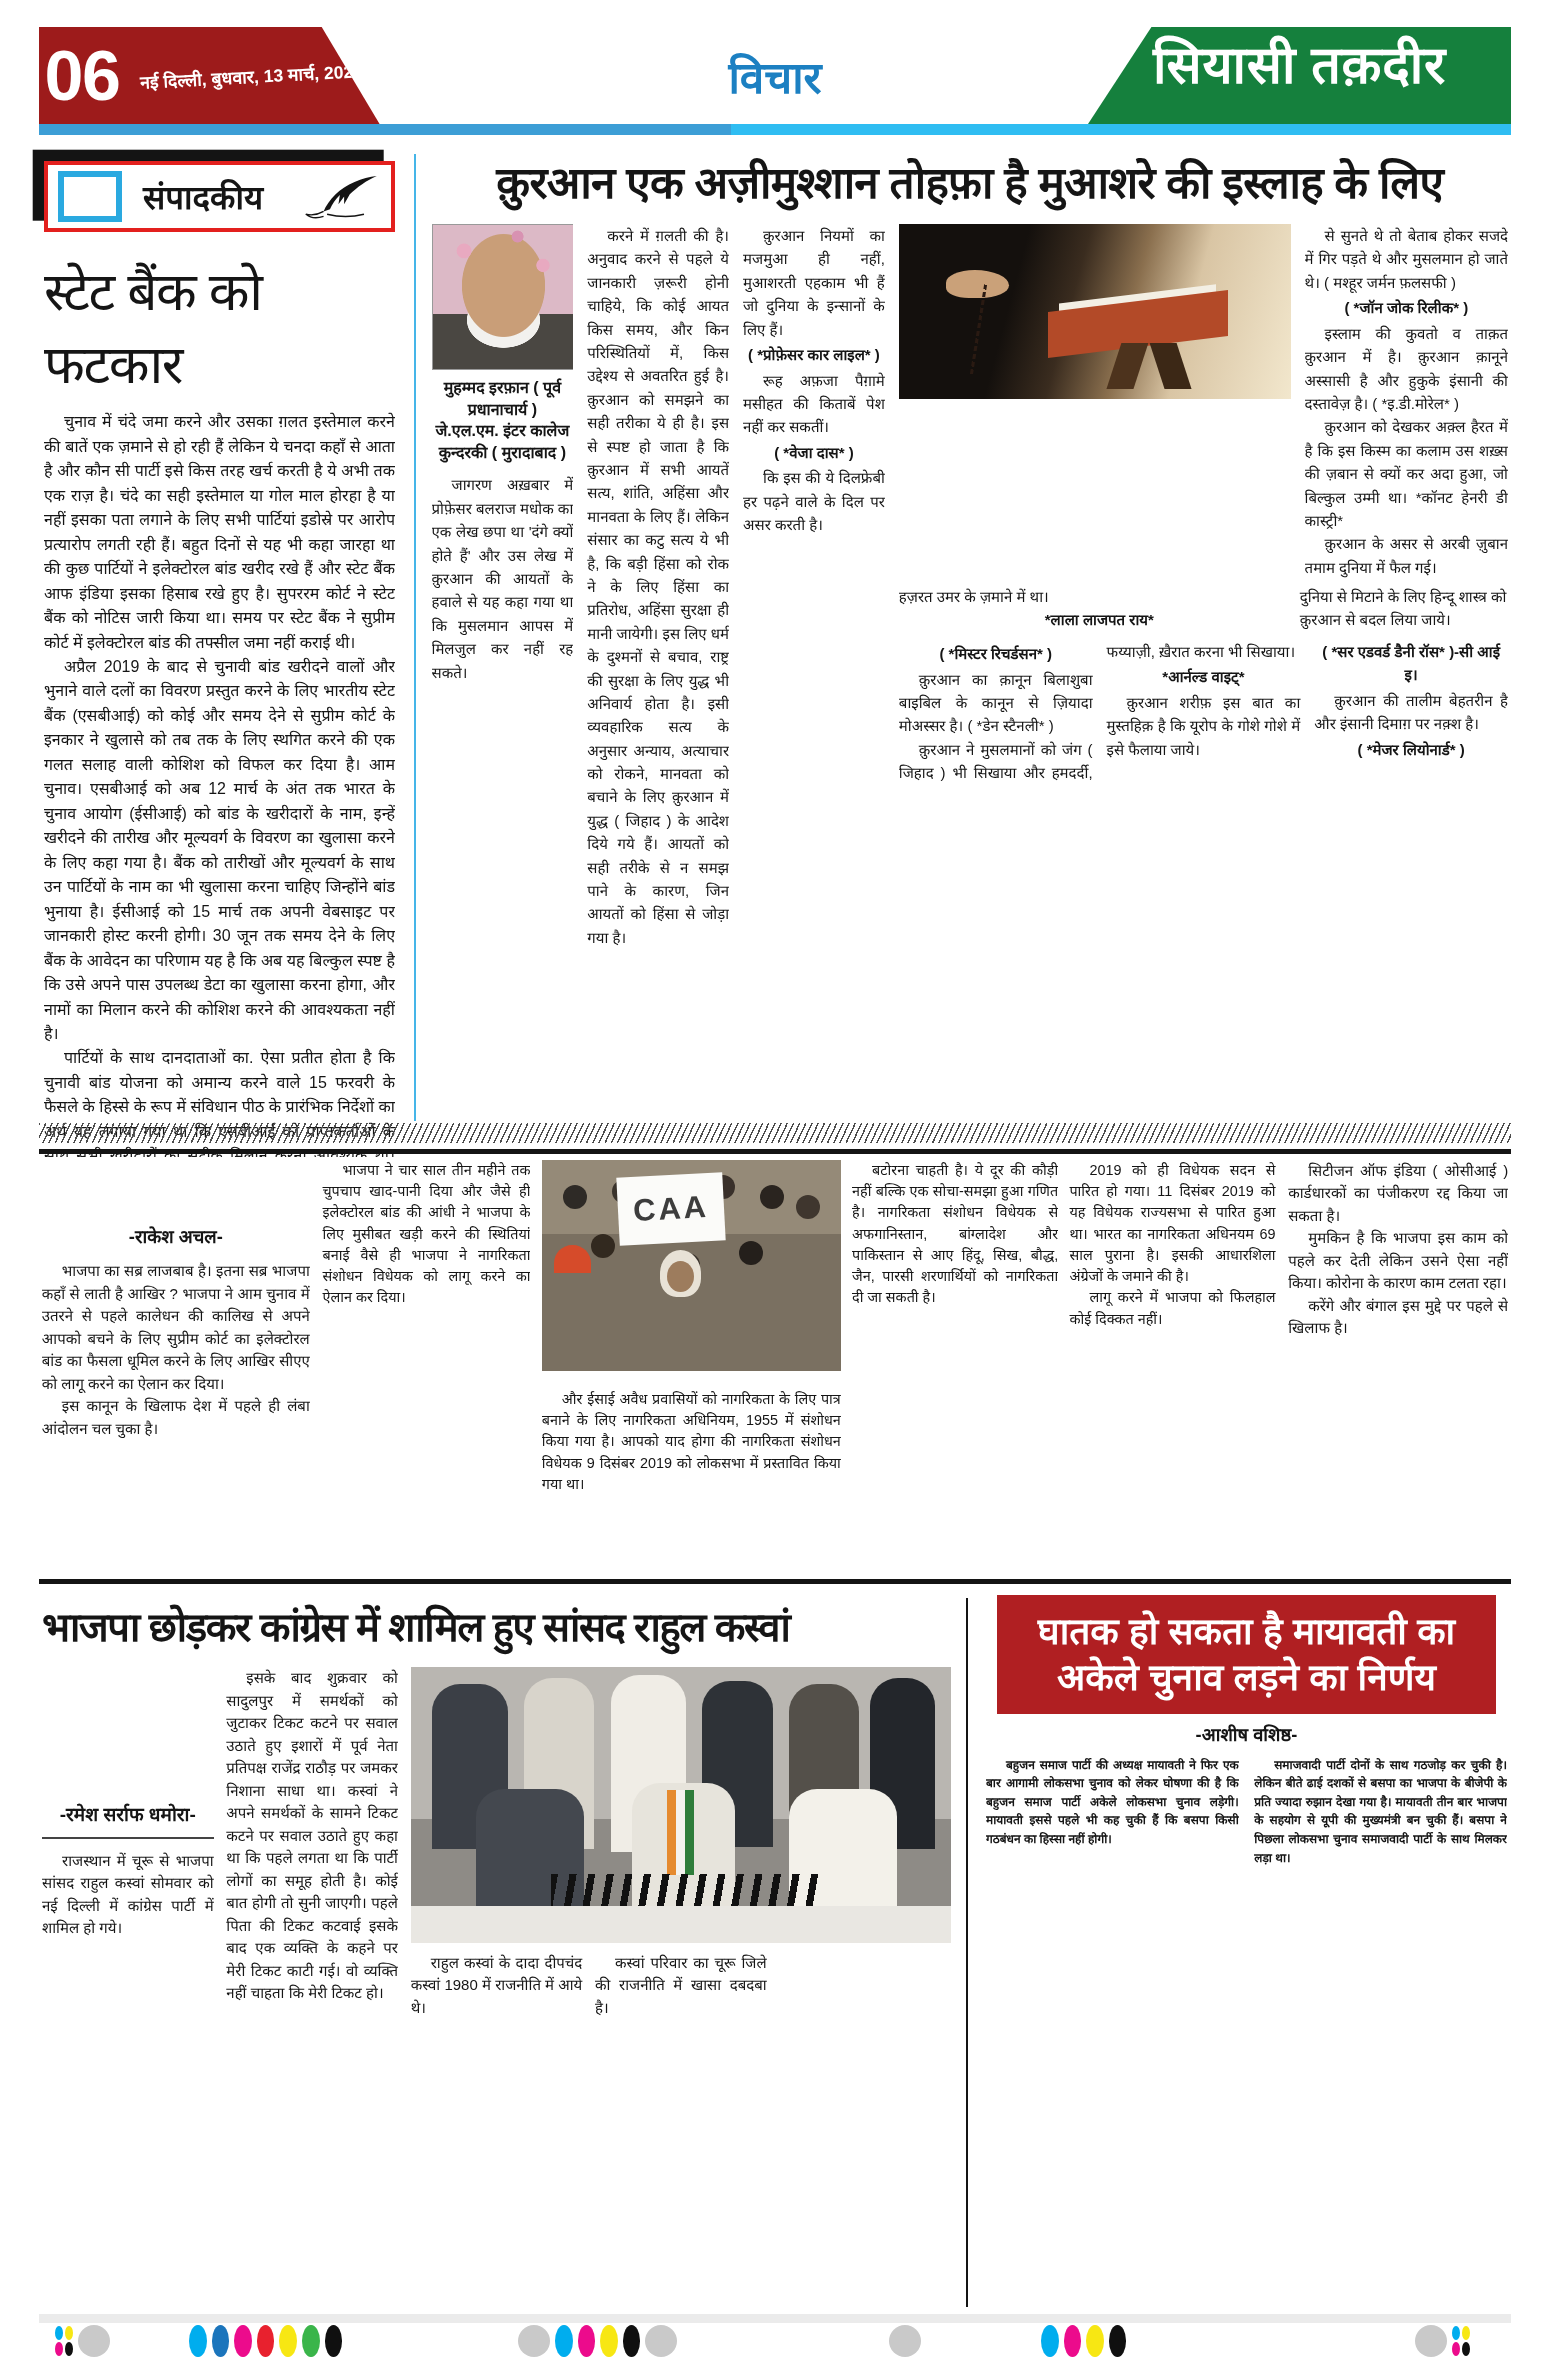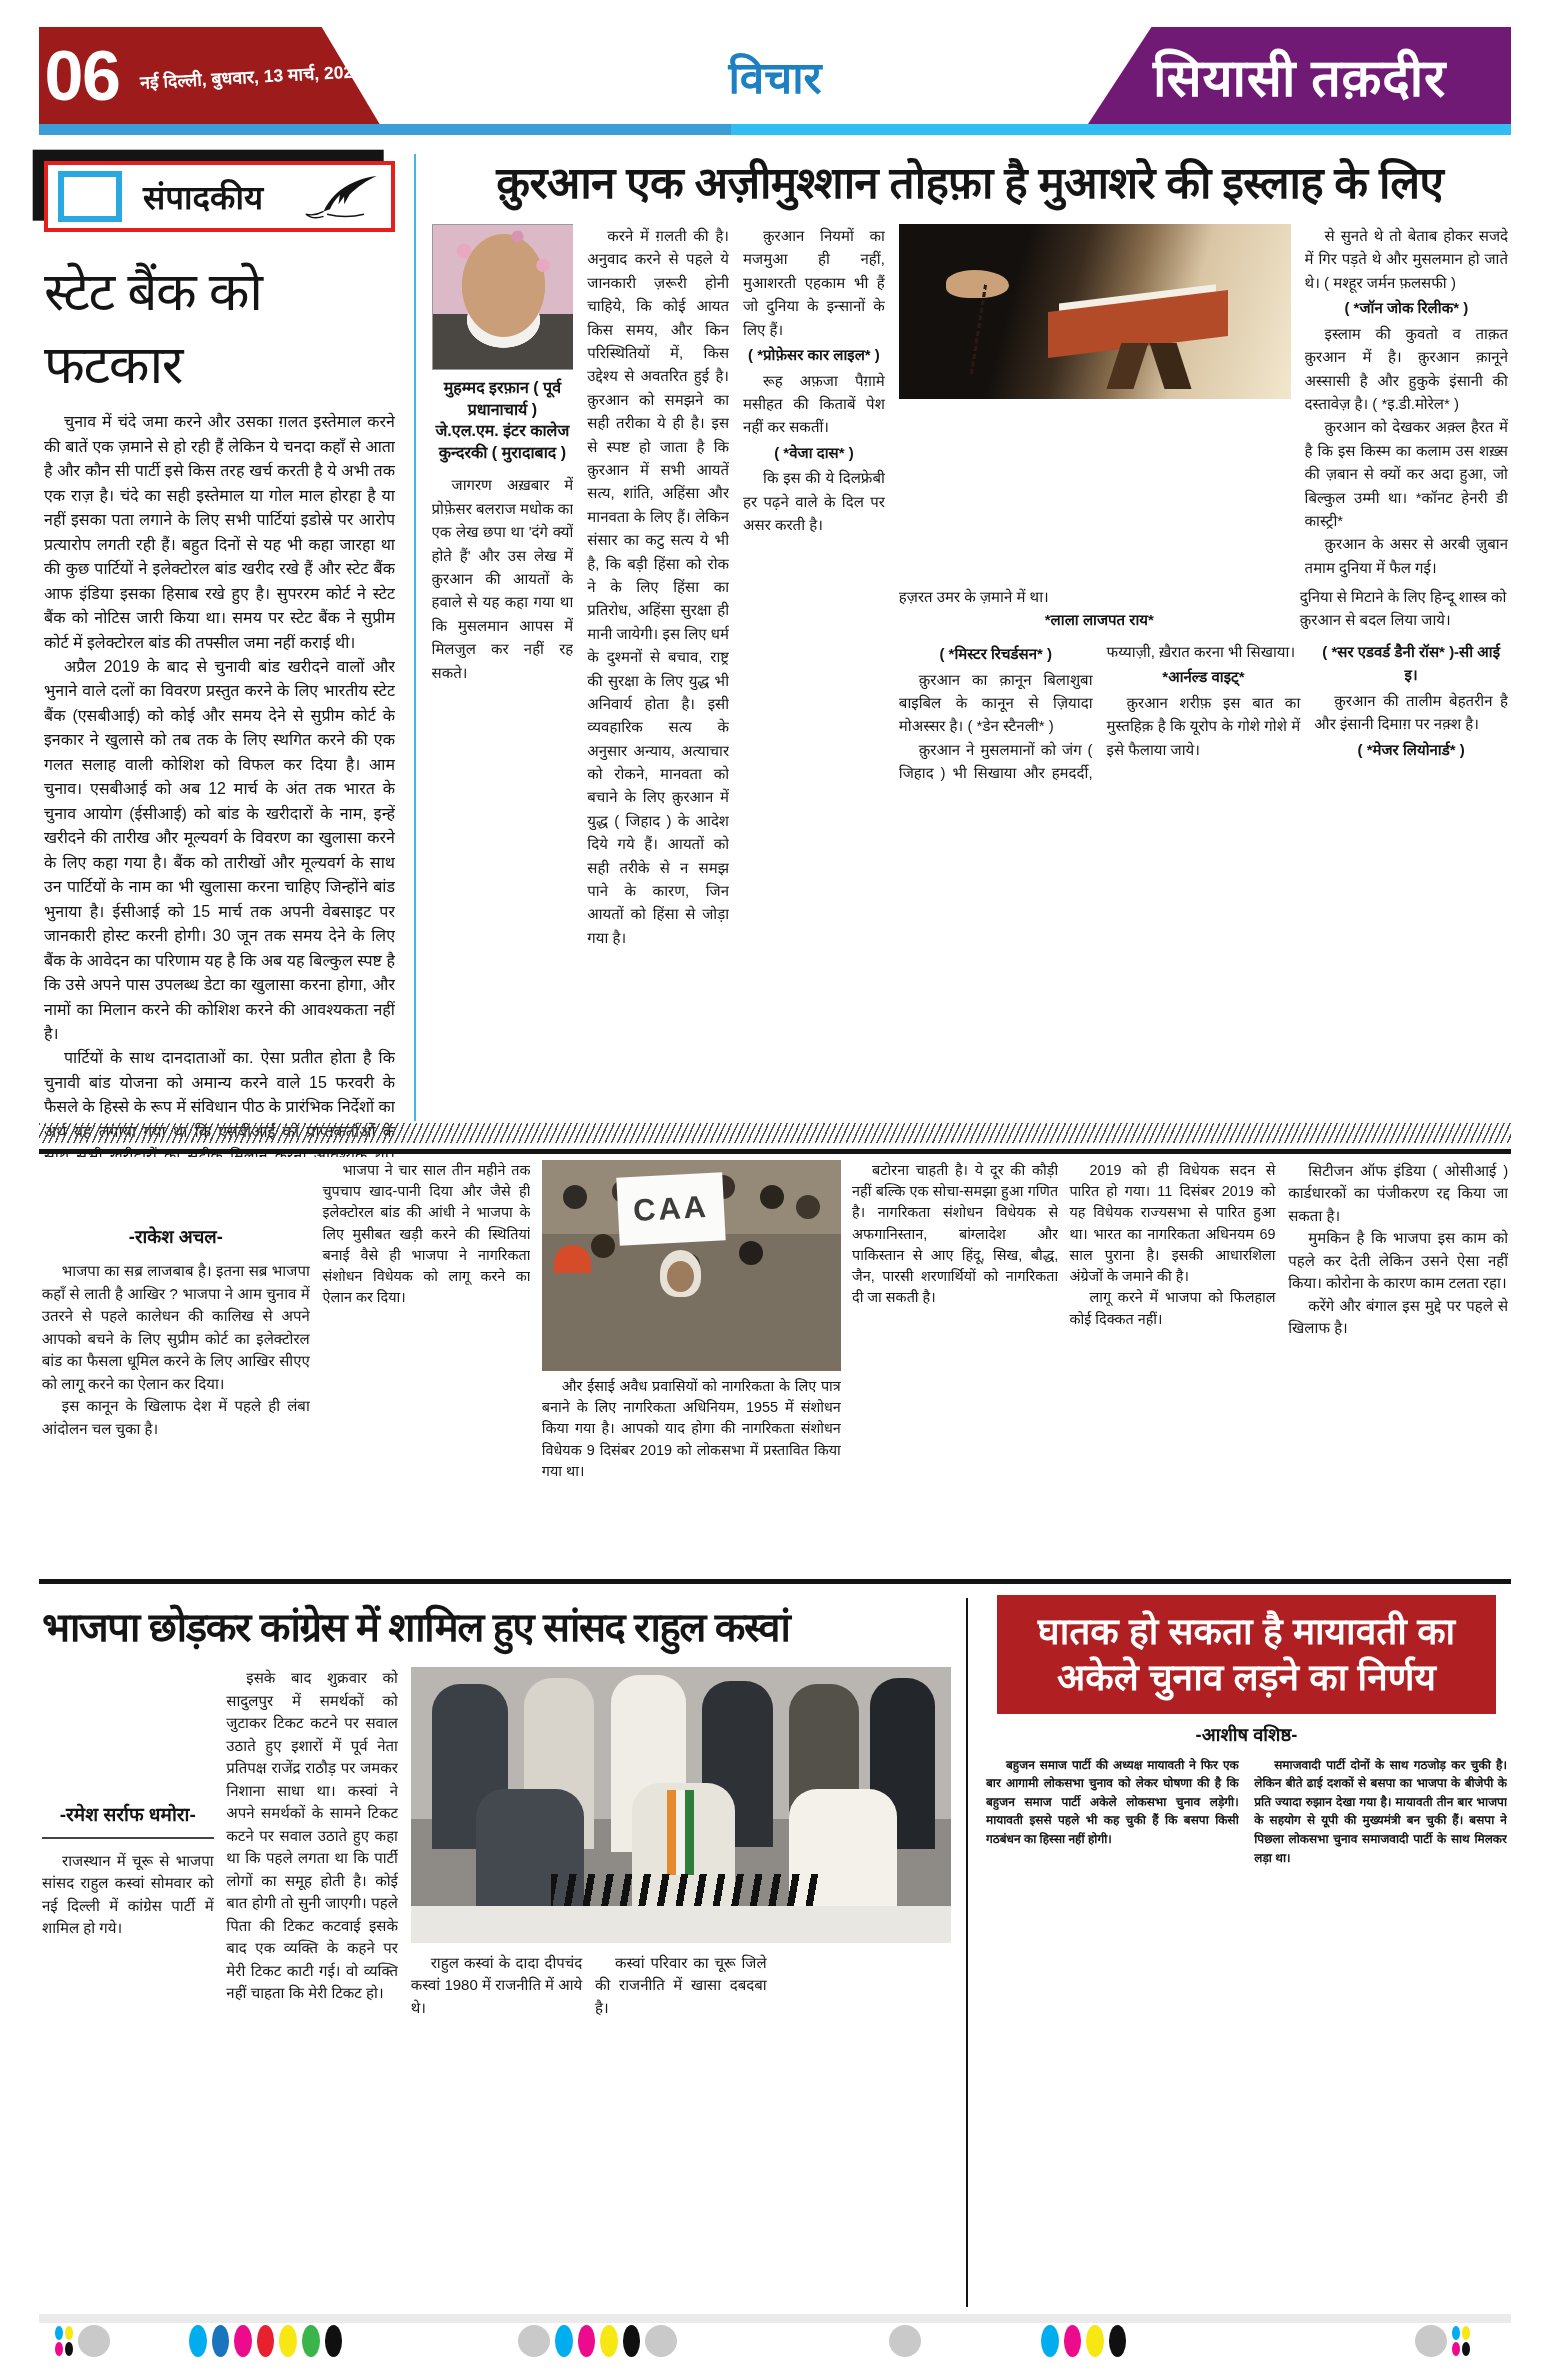--- a/index.html
+++ b/index.html
@@ -9,23 +9,23 @@
 
   
   .hdr{position:absolute;top:27px;left:39px;right:39px;height:97px;}
   .hdr-left{position:absolute;left:0;top:0;width:335px;height:97px;background:#9d1b1b;
             clip-path:polygon(0 0,83% 0,100% 100%,0 100%);color:#fff;
             display:flex;align-items:center;padding-left:5.6px;}
   .pagenum{font-size:70px;font-weight:800;line-height:1;letter-spacing:-1.4px;}
   .dateline{font-size:17.6px;font-weight:700;margin-left:20px;transform:rotate(-3deg);white-space:nowrap;}
   .hdr-center{position:absolute;left:0;right:0;top:0;height:97px;display:flex;align-items:center;justify-content:center;}
   .vichar{font-size:44px;font-weight:800;color:#1c80c2;}
-  .hdr-right{position:absolute;right:0;top:0;width:423px;height:97px;background:#701a75;
+  .hdr-right{position:absolute;right:0;top:0;width:423px;height:97px;background:#15803d;
              clip-path:polygon(15% 0,100% 0,100% 100%,0 100%);
-             display:flex;align-items:center;justify-content:center;}
+             display:flex;justify-content:center;}
   .masthead{font-size:52px;font-weight:800;color:#fff;letter-spacing:0.7px;}
   .bluebar{position:absolute;top:124px;left:39px;right:39px;height:10.6px;
            background:linear-gradient(to right,#3c9ed6 0 47%,#2fbdf2 47% 100%);}
 
   
   .bt p{margin:0;text-align:justify;text-indent:20px;}
   .bt p.attrib{font-weight:700;text-align:center;text-indent:0;margin:2.1px 0;}
   .byline{font-weight:800;text-align:center;font-size:18.3px;margin:7px 0 10px;}
 
   
@@ -87,21 +87,21 @@
      background:linear-gradient(#958a78 0 35%,#7a7061 35% 100%);}
   .caa-heads{position:absolute;left:21px;top:25px;width:24px;height:24px;border-radius:50%;background:#2e2a26;
      box-shadow:49px -5.6px 0 #3a332c,99px 2.8px 0 #241f1b,148px -10px 0 #39302a,197px 0 0 #2a241f,
                 233px 10px 0 #3f362e,28px 49px 0 #32291f,176px 56px 0 #241f1b,113px 68px 0 #3a332c;}
   .caa-sign{position:absolute;left:76px;top:15.5px;width:106px;height:68px;background:#fbfbf9;
      transform:rotate(-3deg);display:flex;align-items:center;justify-content:center;
      font-size:31px;font-weight:800;color:#3d3d3d;letter-spacing:2.8px;}
   .caa-beanie{position:absolute;left:12.7px;top:85px;width:37px;height:28px;border-radius:18.3px 18.3px 0 0;background:#d64b2a;}
   .caa-hijab{position:absolute;left:118px;top:90px;width:41px;height:47px;border-radius:50% 50% 40% 40%;background:#e8e2d6;}
   .caa-hijab:after{content:"";position:absolute;left:7px;top:11.3px;width:27px;height:31px;border-radius:50%;background:#9d7c5d;}
-  .caa-undertext{margin-top:5px;}
+  .caa-undertext{margin-top:18px;}
 
   
   .bot{position:absolute;left:42px;top:1594px;width:1466px;height:719px;}
   .bot-rule{position:absolute;left:924px;top:4.2px;bottom:5.6px;width:2.1px;background:#141414;}
   .kaswan{position:absolute;left:0;top:0;width:909px;height:100%;}
   .k-head{font-size:40px;font-weight:800;letter-spacing:-1.4px;margin:4.2px 0 14px;}
   .k-grid{display:grid;grid-template-columns:repeat(5,1fr);gap:12.7px;height:640px;overflow:hidden;
           font-size:15px;line-height:1.5;}
   .k-grid>div{overflow:hidden;}
   .k-byline{display:block;margin:134px auto 11.3px;text-align:center;font-weight:800;font-size:19px;

